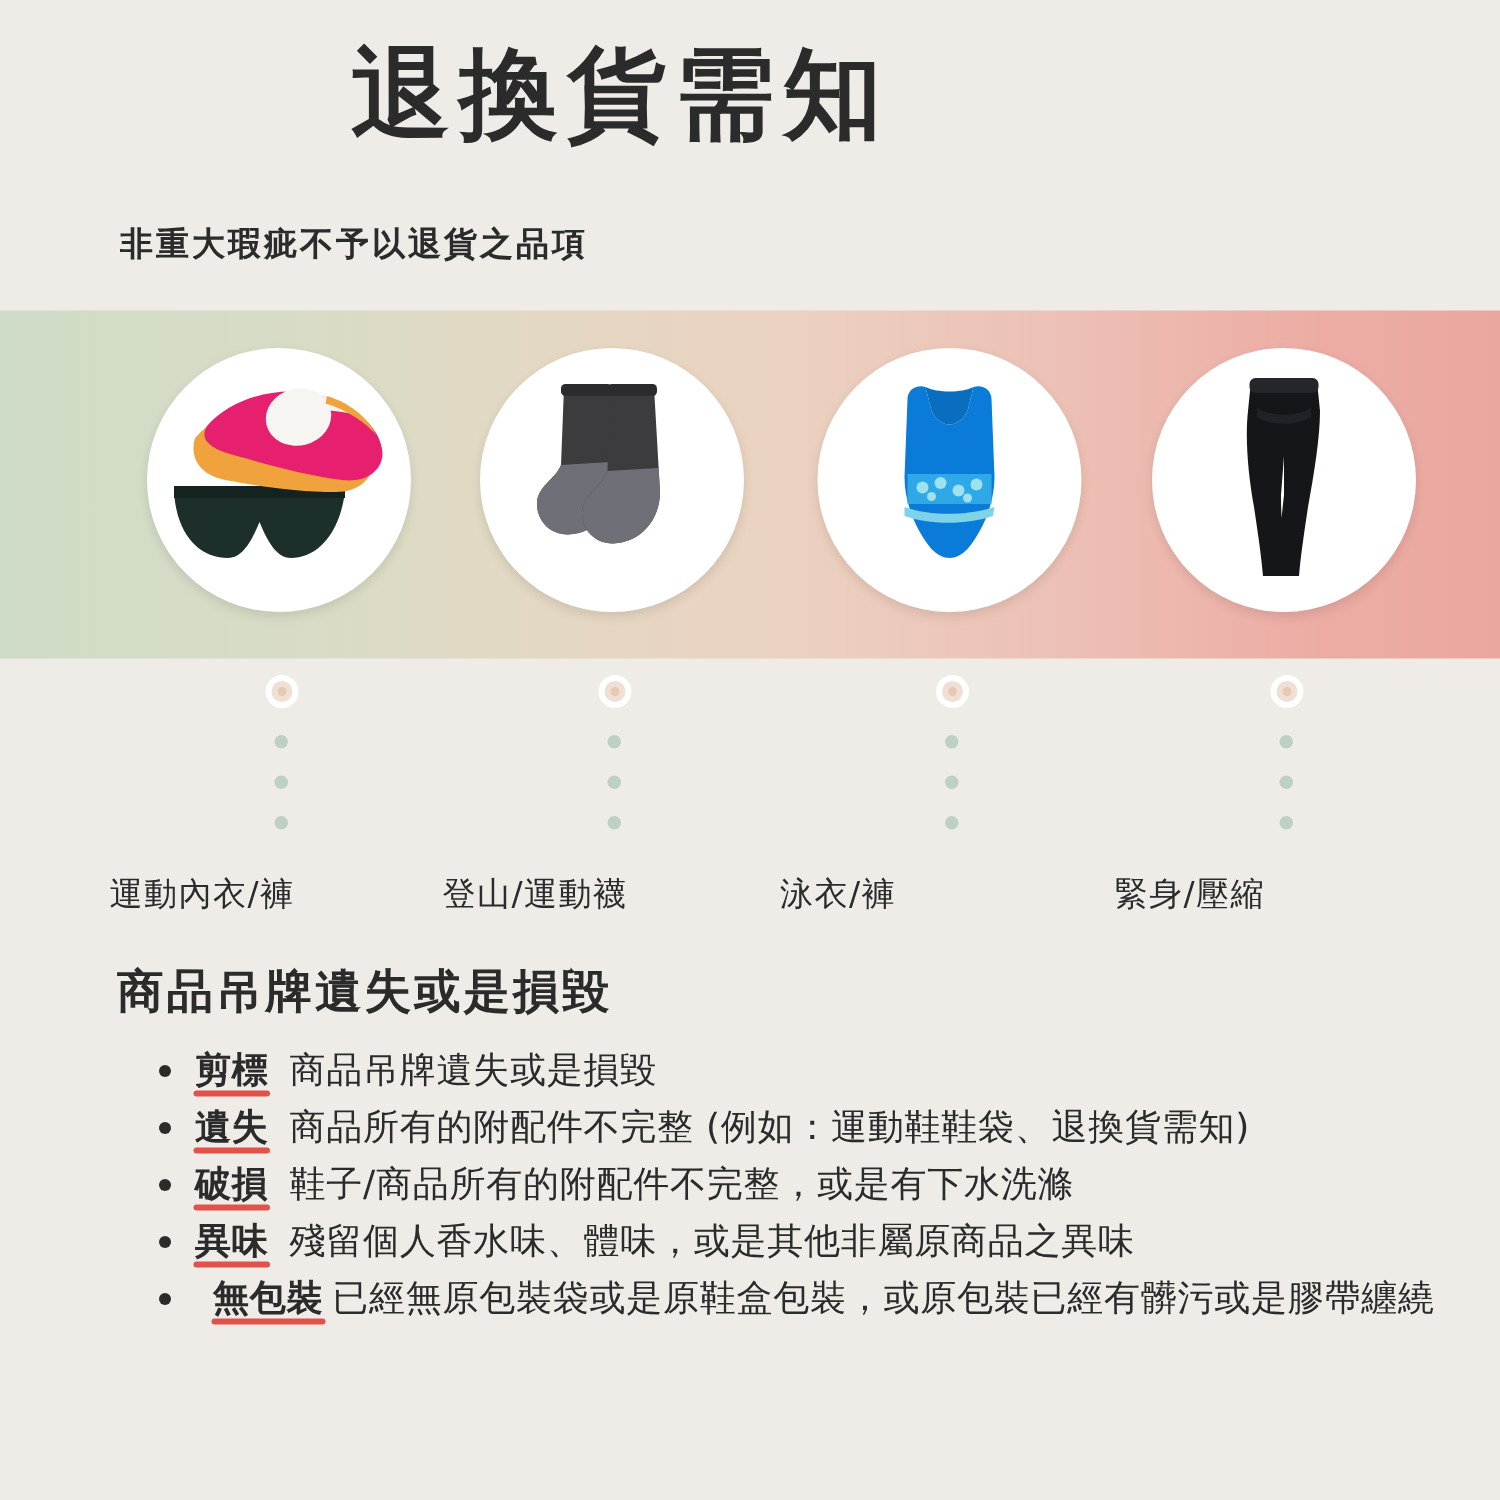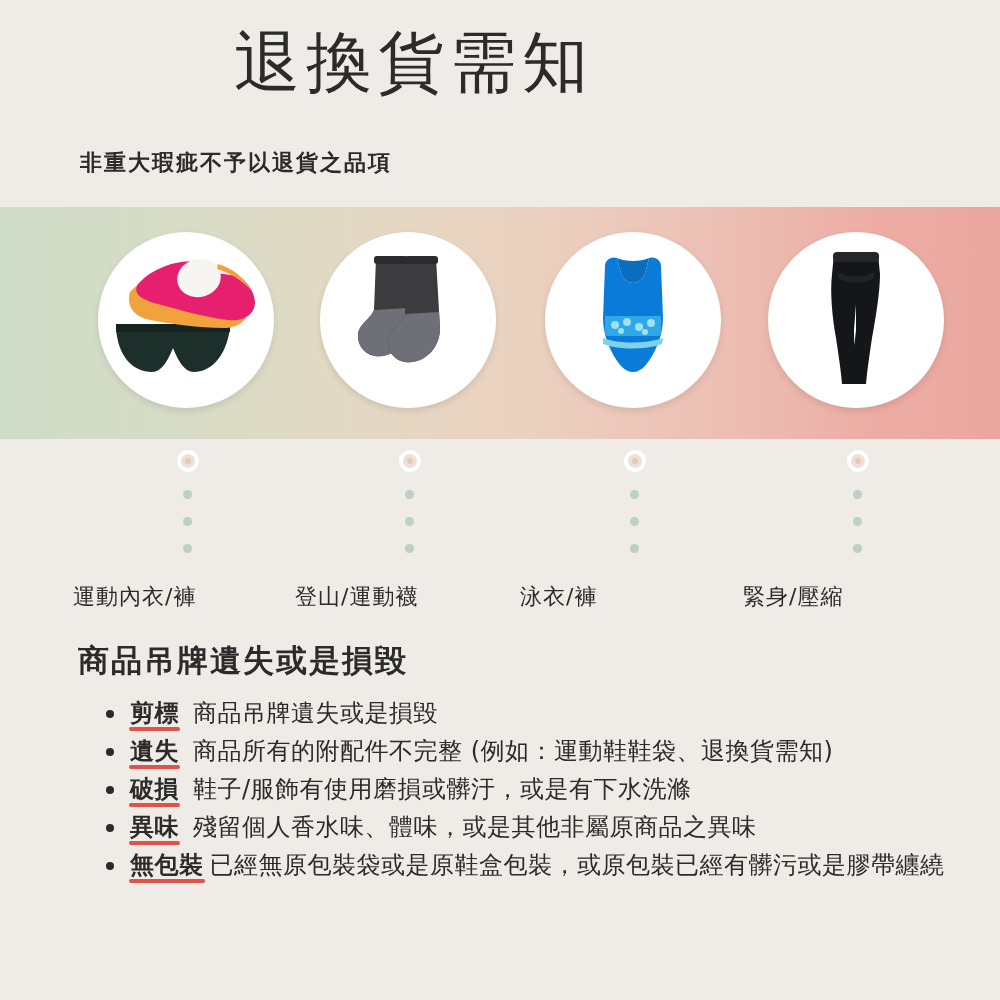--- a/index.html
+++ b/index.html
@@ -23,21 +23,21 @@
   }
 
   
   .title {
     position: absolute;
     top: 18px;
     left: 0;
     width: 828px;
     text-align: center;
     font-size: 66px;
-    font-weight: normal;
+    font-weight: bold;
     letter-spacing: 6px;
     color: #2b2b2b;
     font-family: "DejaVu Sans", sans-serif;
   }
 
   .subtitle {
     position: absolute;
     top: 148px;
     left: 80px;
     font-size: 22px;
@@ -166,21 +166,21 @@
   .kw::after {
     content: "";
     position: absolute;
     left: -1px;
     right: -1px;
     bottom: -1px;
     height: 4px;
     background: #e0524a;
     border-radius: 2px;
   }
-  .kw-nogap { margin-right: 6px; }
+  .kw-nogap { margin-right: 6px; margin-left: 12px; }
 </style>
 </head>
 <body>
 
 <div class="page">
 
   <div class="title">退換貨需知</div>
   <div class="subtitle">非重大瑕疵不予以退貨之品項</div>
 
   <div class="band"></div>
@@ -268,21 +268,21 @@
     <div class="li">
       <span class="bullet"></span>
       <span class="kw">剪標</span><span>商品吊牌遺失或是損毀</span>
     </div>
     <div class="li">
       <span class="bullet"></span>
       <span class="kw">遺失</span><span>商品所有的附配件不完整 (例如：運動鞋鞋袋、退換貨需知)</span>
     </div>
     <div class="li">
       <span class="bullet"></span>
-      <span class="kw">破損</span><span>鞋子/服飾有使用磨損或髒汙，或是有下水洗滌</span>
+      <span class="kw">破損</span><span>鞋子/商品所有的附配件不完整，或是有下水洗滌</span>
     </div>
     <div class="li">
       <span class="bullet"></span>
       <span class="kw">異味</span><span>殘留個人香水味、體味，或是其他非屬原商品之異味</span>
     </div>
     <div class="li">
       <span class="bullet"></span>
       <span class="kw kw-nogap">無包裝</span><span>已經無原包裝袋或是原鞋盒包裝，或原包裝已經有髒污或是膠帶纏繞</span>
     </div>
   </div>

